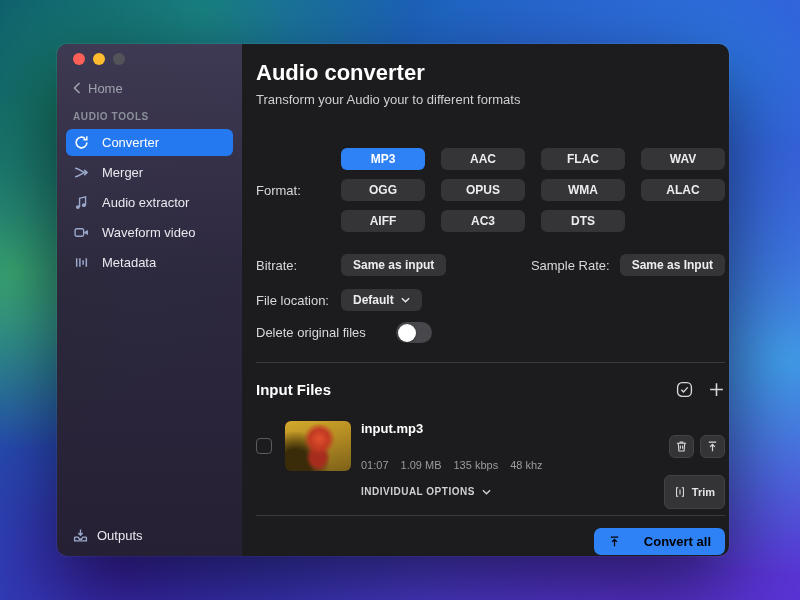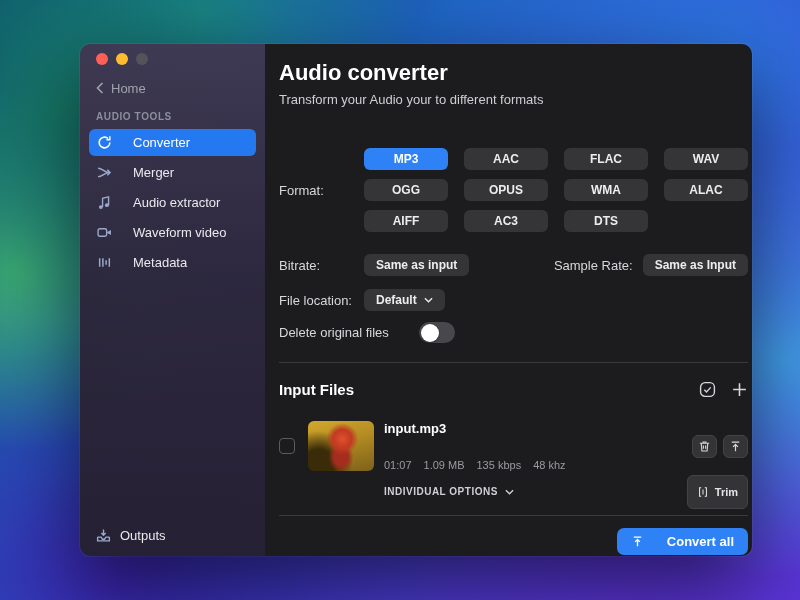--- a/index.html
+++ b/index.html
@@ -11,39 +11,39 @@
       radial-gradient(50% 60% at 8% 18%, rgba(22,120,96,.9), transparent 60%),
       radial-gradient(40% 50% at 2% 45%, rgba(72,190,110,.85), transparent 60%),
       radial-gradient(45% 45% at 25% 2%, rgba(30,160,130,.6), transparent 60%),
       radial-gradient(60% 70% at 90% 12%, rgba(40,130,230,.8), transparent 65%),
       radial-gradient(55% 60% at 98% 60%, rgba(60,190,240,.75), transparent 60%),
       radial-gradient(70% 60% at 80% 100%, rgba(90,50,210,.9), transparent 65%),
       radial-gradient(60% 60% at 15% 95%, rgba(60,30,170,.9), transparent 65%),
       linear-gradient(130deg, #0b4d74 0%, #1e63c0 35%, #3a45cc 60%, #5a35d8 100%);
   }
   .window {
-    position:absolute; left:80px; top:44px; width:672px; height:512px;
+    position:absolute; left:57px; top:44px; width:672px; height:512px;
     border-radius:10px; display:flex; overflow:hidden;
     box-shadow:0 30px 80px rgba(0,0,0,.55), 0 0 0 1px rgba(255,255,255,.07);
   }
   
   .sidebar {
     flex:0 0 185px; display:flex; flex-direction:column;
     background:linear-gradient(180deg, rgba(64,56,82,.97), rgba(45,39,60,.98) 45%, rgba(37,32,50,.99));
   }
   .traffic { display:flex; gap:8px; padding:9px 16px 4px; }
   .dot { width:12px; height:12px; border-radius:50%; }
   .dot.close { background:#ff5f57; }
   .dot.min { background:#febc2e; }
   .dot.zoom { background:#53535a; }
   .back-row { display:flex; align-items:center; gap:7px; color:#9fa3ad; font-size:13px; padding:0 16px; margin-top:10px; height:18px; cursor:default; }
   .back-row svg { width:8px; height:12px; }
   .section-label { font-size:10px; font-weight:700; letter-spacing:.6px; color:#8b8f9a; padding:14px 16px 5px; }
   .nav { padding:0 9px; display:flex; flex-direction:column; gap:3px; margin-top:2px; }
-  .nav-item { display:flex; align-items:center; gap:21px; height:27px; padding:0 8px; border-radius:6px; color:#e9e9ee; font-size:13px; cursor:default; }
+  .nav-item { display:flex; align-items:center; gap:13px; height:27px; padding:0 8px; border-radius:6px; color:#e9e9ee; font-size:13px; cursor:default; }
   .nav-item .icon { width:15px; height:15px; color:#9aa9cc; display:flex; align-items:center; justify-content:center; }
   .nav-item .icon svg { width:15px; height:15px; }
   .nav-item.selected { background:#2479f0; color:#fff; }
   .nav-item.selected .icon { color:#fff; }
   .sidebar-footer { margin-top:auto; padding:0 16px 12px; }
   .outputs { display:flex; align-items:center; gap:9px; color:#e9e9ee; font-size:13px; height:18px; }
   .outputs .icon { width:15px; height:15px; color:#9aa9cc; display:flex; }
   .outputs .icon svg { width:15px; height:15px; }
   
   .main { flex:1; background:#1c1c1e; padding:16px 24px 0 14px; display:flex; flex-direction:column; color:#e8e8ec; }
@@ -82,21 +82,21 @@
   .file-meta { margin-top:23px; font-size:11px; color:#9b9ba1; display:flex; gap:12px; }
   .row-actions { margin-left:auto; display:flex; gap:6px; }
   .icon-btn { width:25px; height:23px; border-radius:6px; background:#343437; border:1px solid #434347; color:#d6d6da; display:flex; align-items:center; justify-content:center; cursor:default; }
   .icon-btn svg { width:13px; height:13px; }
   .options-row { display:flex; align-items:center; margin-top:10px; padding-left:105px; height:21px; }
   .options-label { font-size:10px; font-weight:700; letter-spacing:.5px; color:#d0d0d5; display:flex; align-items:center; gap:7px; cursor:default; }
   .options-label svg { width:9px; height:6px; }
   .trim-btn { margin-left:auto; height:21px; padding:16px 9px; border-radius:6px; background:#343437; border:1px solid #434347; color:#e4e4e8; font-size:11px; font-weight:600; display:flex; align-items:center; gap:6px; cursor:default; }
   .trim-btn svg { width:12px; height:12px; }
   .footer-row { display:flex; justify-content:flex-end; margin-top:12px; }
-  .convert-btn { height:27px; padding:0 14px; background:#2e82f6; border-radius:7px; color:#ffffff; font-size:13px; font-weight:600; display:flex; align-items:center; gap:23px; cursor:default; }
+  .convert-btn { height:27px; padding:0 14px; background:#2e82f6; border-radius:7px; color:#000000; font-size:13px; font-weight:600; display:flex; align-items:center; gap:23px; cursor:default; }
   .convert-btn svg { width:13px; height:13px; }
 </style>
 </head>
 <body>
 
 <div class="window">
 
   <div class="sidebar">
     <div class="traffic">
       <span class="dot close"></span>

